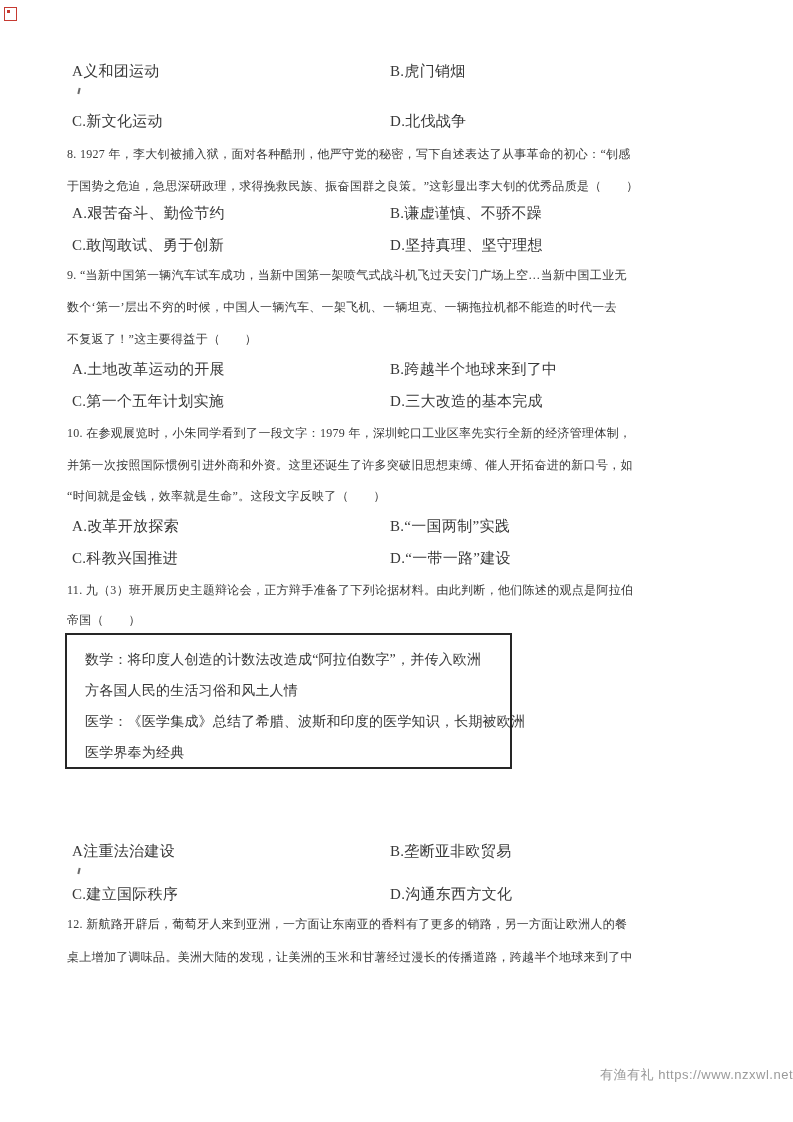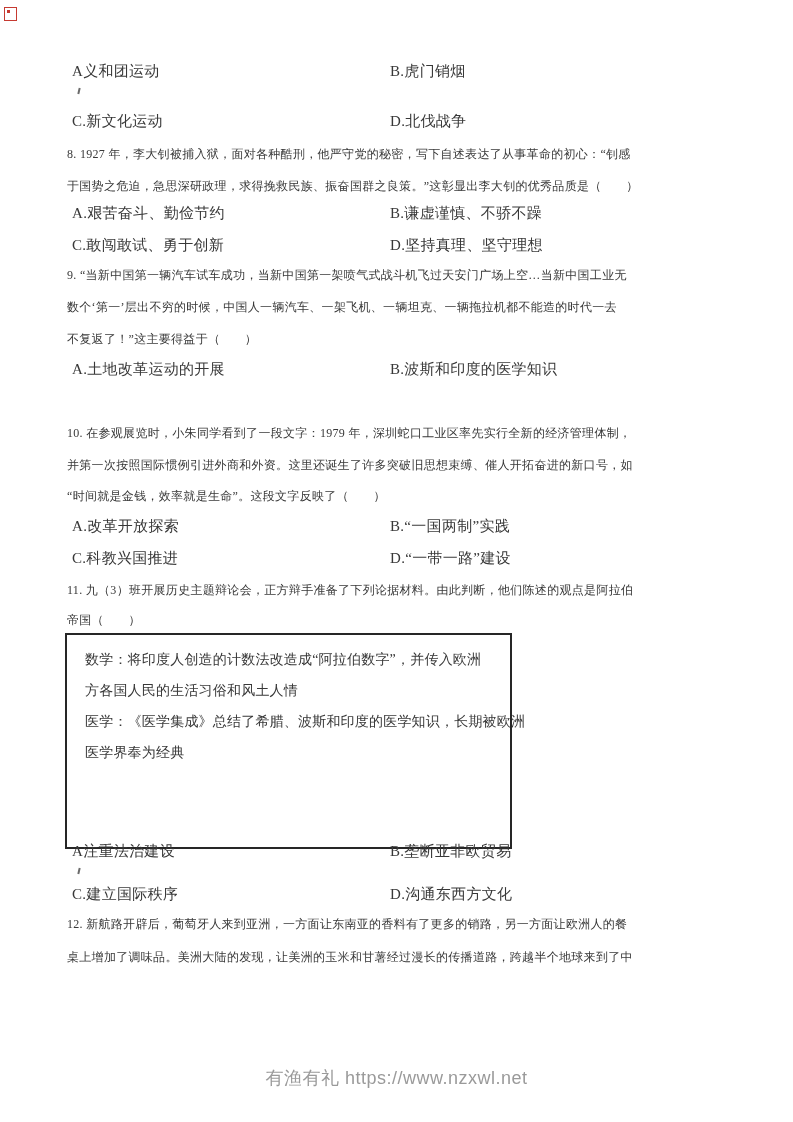--- a/index.html
+++ b/index.html
@@ -5,25 +5,25 @@
   html,body{margin:0;padding:0;background:#ffffff;}
   .page{position:relative;width:793px;height:1122px;background:#ffffff;
         font-family:"Liberation Serif","DejaVu Serif",serif;color:#383838;overflow:hidden;}
   .tline{position:absolute;left:67px;white-space:nowrap;font-size:12px;
          letter-spacing:0.3px;line-height:19px;}
   .optrow{position:absolute;left:0;width:100%;height:20px;}
   .opt{position:absolute;white-space:nowrap;font-size:15px;letter-spacing:0.3px;}
   .opt.c1{left:72px;}
   .opt.c2{left:390px;}
   .opt .txt{margin-left:0;}
-  .material-box{position:absolute;left:65px;top:633px;width:447px;height:216px;
+  .material-box{position:absolute;left:65px;top:633px;width:447px;height:136px;
                 box-sizing:border-box;border:2px solid #262626;padding:9px 6px 0 18px;}
   .box-line{font-size:14px;letter-spacing:0.2px;line-height:31px;white-space:nowrap;}
-  .footer{position:absolute;left:0;top:1066px;width:100%;text-align:center;
-          font-family:"Liberation Sans","DejaVu Sans",sans-serif;font-size:18px;
+  .footer{position:absolute;left:0;top:1066px;width:100%;text-align:right;
+          font-family:"Liberation Sans","DejaVu Sans",sans-serif;font-size:13px;
           color:#9a9a9a;letter-spacing:0.5px;}
   .corner-mark{position:absolute;left:4px;top:7px;width:11px;height:12px;border:1px solid #c63a31;}
   .corner-mark::after{content:"";position:absolute;left:2px;top:2px;width:3px;height:3px;background:#c63a31;}
   .stray{position:absolute;width:2px;height:6px;background:#6b6b6b;transform:rotate(14deg);}
 </style>
 </head>
 <body>
 
 <div class="page">
 
@@ -48,21 +48,25 @@
   <div class="optrow" style="top:236px">
     <span class="opt c1"><span class="lab">C.</span><span class="txt">敢闯敢试、勇于创新</span></span>
     <span class="opt c2"><span class="lab">D.</span><span class="txt">坚持真理、坚守理想</span></span>
   </div>
 
   <div class="tline" style="top:266px">9. “当新中国第一辆汽车试车成功，当新中国第一架喷气式战斗机飞过天安门广场上空…当新中国工业无</div>
   <div class="tline" style="top:298px">数个‘第一’层出不穷的时候，中国人一辆汽车、一架飞机、一辆坦克、一辆拖拉机都不能造的时代一去</div>
   <div class="tline" style="top:330px">不复返了！”这主要得益于（　　）</div>
   <div class="optrow" style="top:360px">
     <span class="opt c1"><span class="lab">A.</span><span class="txt">土地改革运动的开展</span></span>
-    <span class="opt c2"><span class="lab">B.</span><span class="txt">波斯和印度的医学知识</span></span>
+    <span class="opt c2"><span class="lab">B.</span><span class="txt">跨越半个地球来到了中</span></span>
+  </div>
+  <div class="optrow" style="top:392px">
+    <span class="opt c1"><span class="lab">C.</span><span class="txt">第一个五年计划实施</span></span>
+    <span class="opt c2"><span class="lab">D.</span><span class="txt">三大改造的基本完成</span></span>
   </div>
 
   <div class="tline" style="top:424px">10. 在参观展览时，小朱同学看到了一段文字：1979 年，深圳蛇口工业区率先实行全新的经济管理体制，</div>
   <div class="tline" style="top:456px">并第一次按照国际惯例引进外商和外资。这里还诞生了许多突破旧思想束缚、催人开拓奋进的新口号，如</div>
   <div class="tline" style="top:487px">“时间就是金钱，效率就是生命”。这段文字反映了（　　）</div>
   <div class="optrow" style="top:517px">
     <span class="opt c1"><span class="lab">A.</span><span class="txt">改革开放探索</span></span>
     <span class="opt c2"><span class="lab">B.</span><span class="txt">“一国两制”实践</span></span>
   </div>
   <div class="optrow" style="top:549px">

